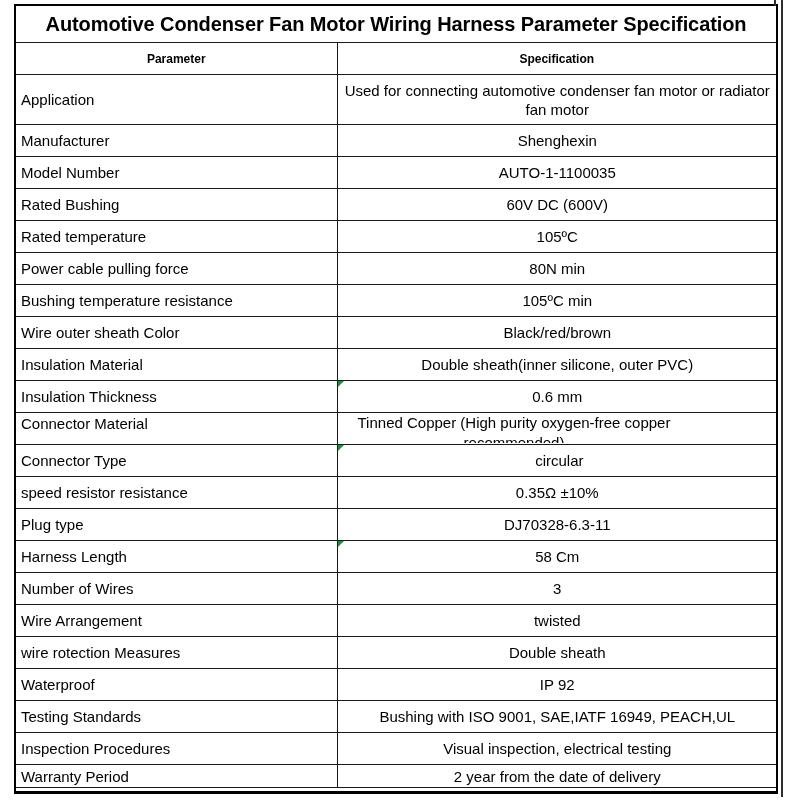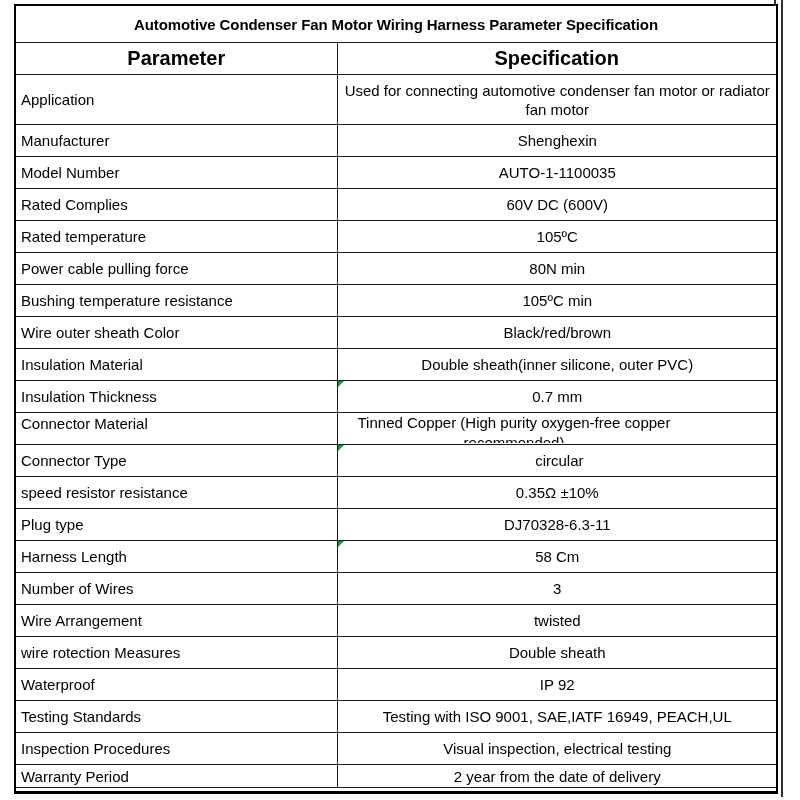--- a/index.html
+++ b/index.html
@@ -31,28 +31,28 @@
     overflow: hidden;
     font-size: 15px;
     font-weight: normal;
     vertical-align: middle;
     padding: 0;
   }
   tr.title-row td {
     height: 36px;
     text-align: center;
     font-weight: bold;
-    font-size: 15px;
+    font-size: 20px;
     letter-spacing: -0.1px;
   }
   tr.header-row th {
     height: 31px;
     text-align: center;
     font-weight: bold;
-    font-size: 20px;
+    font-size: 12px;
   }
   .body-row td { height: 31px; }
   .body-row td.param { padding: 0 3px 0 5px; }
   .body-row td.spec  { padding: 0 3px 0 4px; position: relative; text-align: center; }
   .cellwrap { line-height: 19px; }
   tr.tall td { height: 49px; }
   tr.short td { height: 22px; margin-top: 36px; }
   tr.clip td.spec { vertical-align: top; }
   tr.clip .cellwrap {
     height: 30px;
@@ -126,21 +126,21 @@
     <td class="param">
       <div class="cellwrap param-text">Model Number</div>
     </td>
     <td class="spec">
 
       <div class="cellwrap spec-text">AUTO-1-1100035</div>
     </td>
   </tr>
         <tr class="body-row">
     <td class="param">
-      <div class="cellwrap param-text">Rated Complies</div>
+      <div class="cellwrap param-text">Rated Bushing</div>
     </td>
     <td class="spec">
 
       <div class="cellwrap spec-text">60V DC (600V)</div>
     </td>
   </tr>
         <tr class="body-row">
     <td class="param">
       <div class="cellwrap param-text">Rated temperature</div>
     </td>
@@ -184,21 +184,21 @@
 
       <div class="cellwrap spec-text">Double sheath(inner silicone, outer PVC)</div>
     </td>
   </tr>
         <tr class="body-row">
     <td class="param">
       <div class="cellwrap param-text">Insulation Thickness</div>
     </td>
     <td class="spec">
       <span class="note-marker" style="border-top-color: rgb(14, 155, 50);"></span>
-      <div class="cellwrap spec-text">0.7 mm</div>
+      <div class="cellwrap spec-text">0.6 mm</div>
     </td>
   </tr>
         <tr class="body-row clip">
     <td class="param">
       <div class="cellwrap param-text">Connector Material</div>
     </td>
     <td class="spec">
 
       <div class="cellwrap spec-text">Tinned Copper (High purity oxygen-free copper recommended)</div>
     </td>
@@ -274,21 +274,21 @@
 
       <div class="cellwrap spec-text">IP 92</div>
     </td>
   </tr>
         <tr class="body-row">
     <td class="param">
       <div class="cellwrap param-text">Testing Standards</div>
     </td>
     <td class="spec">
 
-      <div class="cellwrap spec-text">Testing with  ISO 9001, SAE,IATF 16949, PEACH,UL</div>
+      <div class="cellwrap spec-text">Bushing with  ISO 9001, SAE,IATF 16949, PEACH,UL</div>
     </td>
   </tr>
         <tr class="body-row">
     <td class="param">
       <div class="cellwrap param-text">Inspection Procedures</div>
     </td>
     <td class="spec">
 
       <div class="cellwrap spec-text">Visual inspection, electrical testing</div>
     </td>

